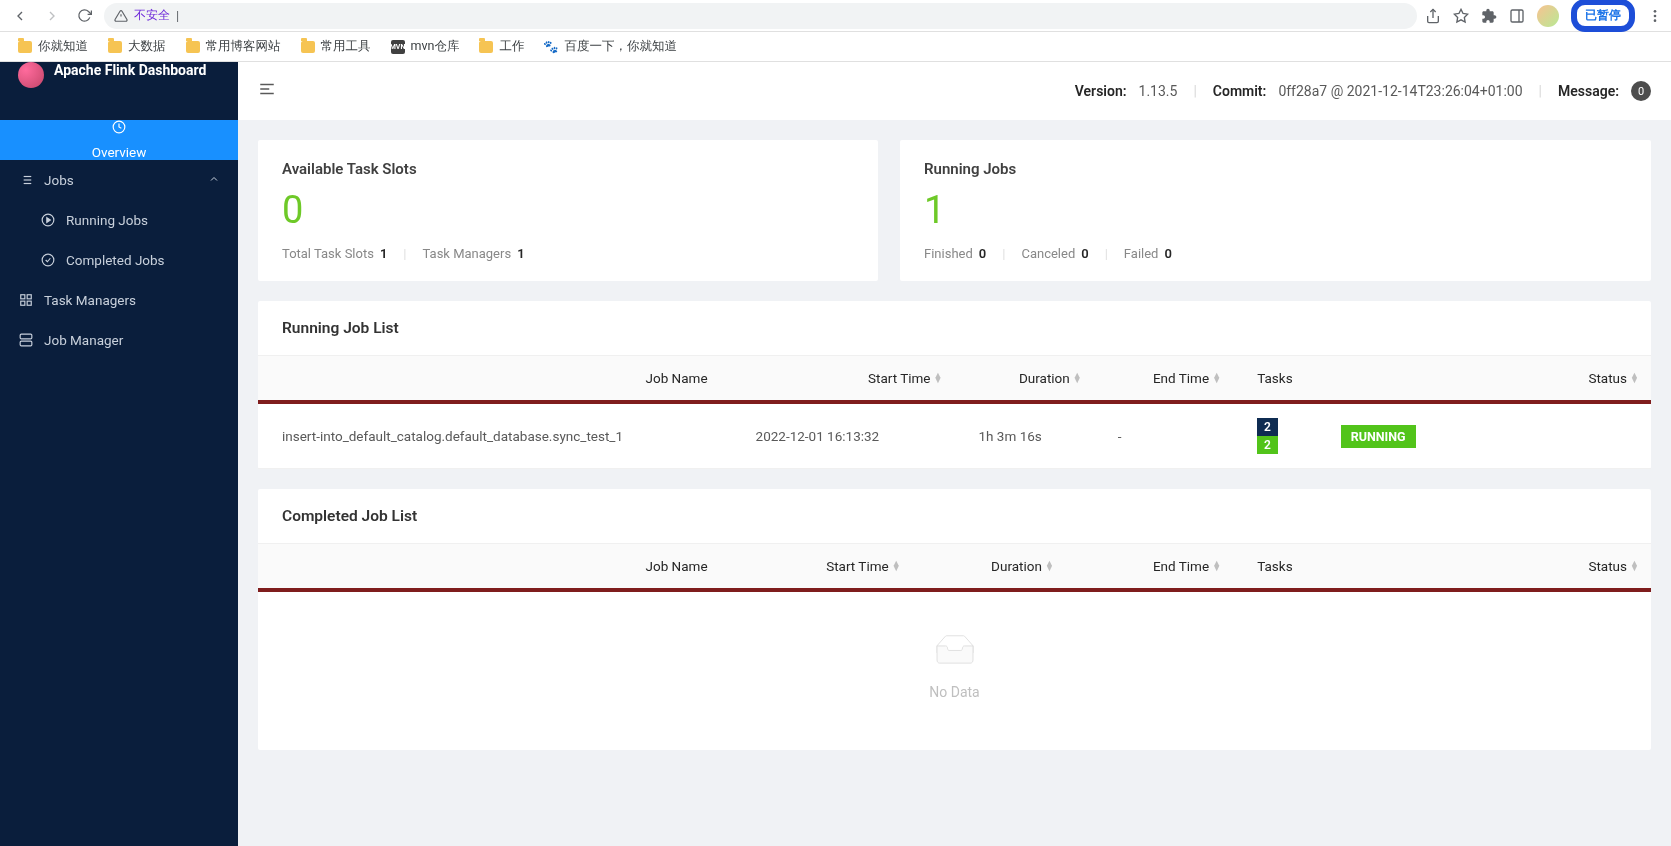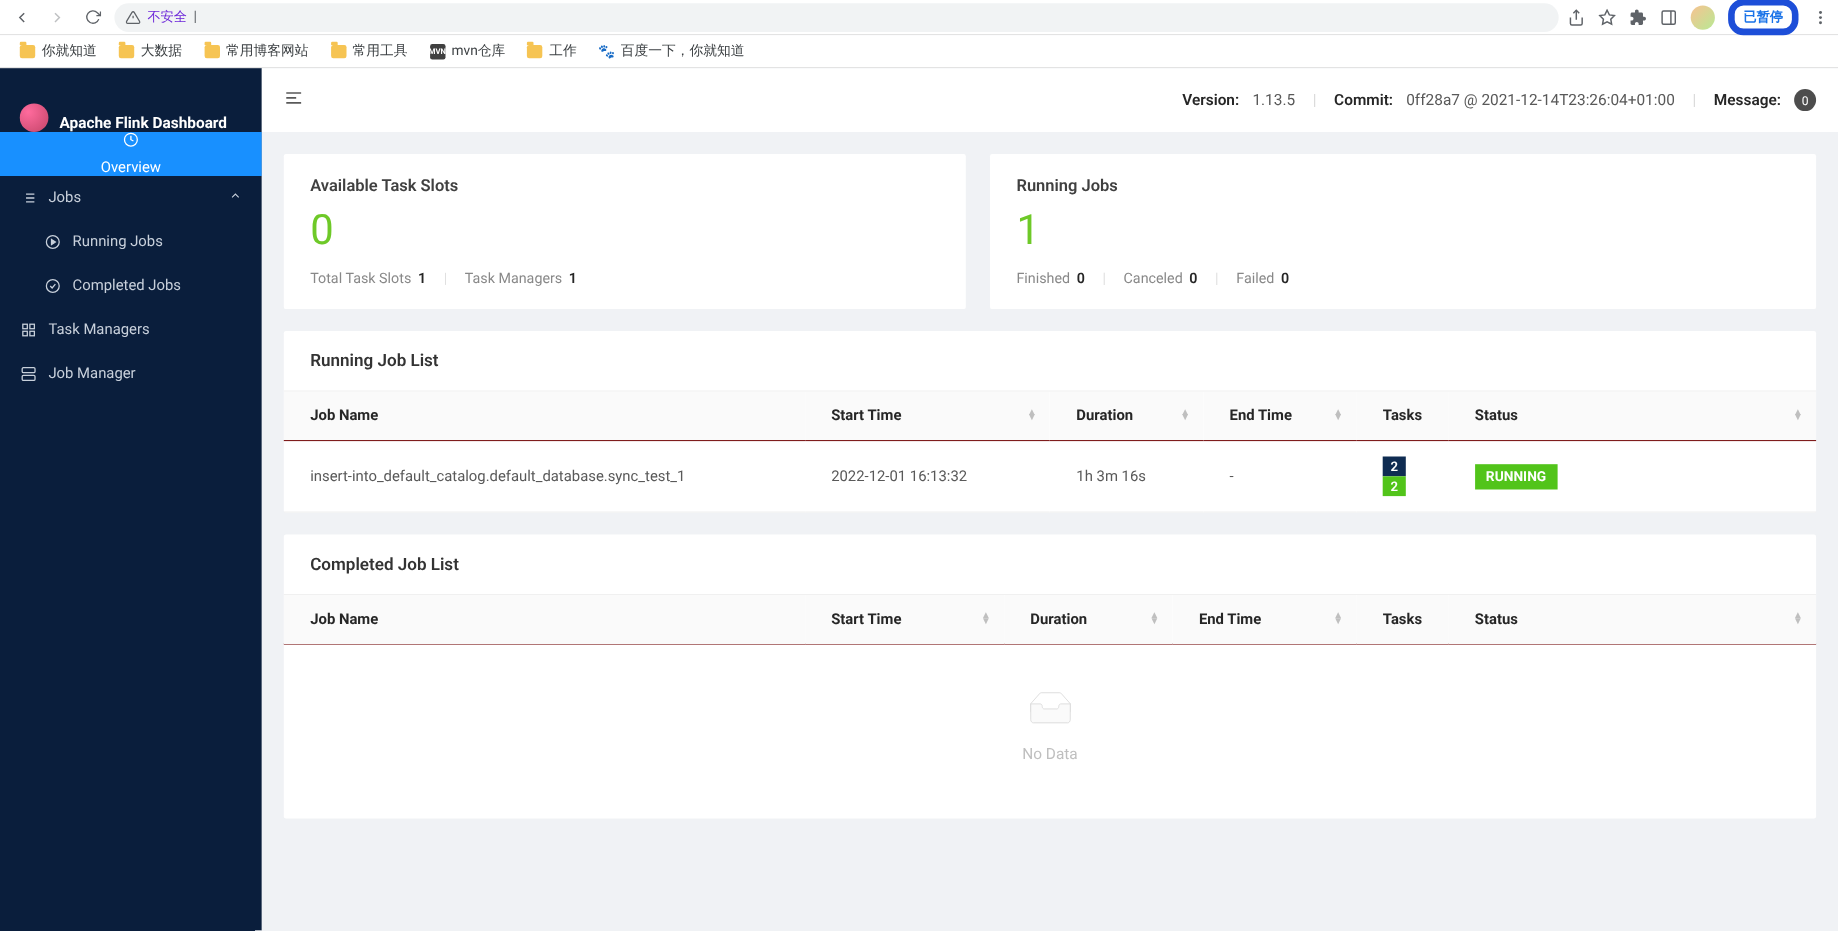--- a/index.html
+++ b/index.html
@@ -19,21 +19,21 @@
 .bookmarks-bar { height: 30px; background: #fff; display: flex; align-items: center; padding: 0 18px; gap: 20px; font-size: 12.5px; color: #3c4043; border-bottom: 1px solid #e0e0e0; }
 .bm-item { display: flex; align-items: center; gap: 6px; }
 .bm-folder { width: 14px; height: 12px; background: #f6c453; border-radius: 2px; position: relative; }
 .bm-folder::before { content: ''; position: absolute; top: -3px; left: 0; width: 6px; height: 3px; background: #f6c453; border-radius: 1px 1px 0 0; }
 .bm-mvn { width:14px; height:14px; background:#404040; color:#fff; font-size:7px; display:flex; align-items:center; justify-content:center; border-radius:2px; font-weight:bold; }
 .bm-baidu { width:14px; height:14px; display:flex; align-items:center; justify-content:center; color:#2932e1; }
 
 
 .app { display: flex; height: calc(846px - 62px); }
 .sidebar { width: 238px; background: #0a1e3c; color: #fff; display: flex; flex-direction: column; }
-.logo-row { height: 58px; display: flex; align-items: flex-end; padding: 0 18px; gap: 10px; }
+.logo-row { height: 58px; display: flex; align-items: flex-start; padding: 0 18px; gap: 10px; }
 .squirrel { width: 26px; height: 26px; border-radius: 50%; background: radial-gradient(circle at 30% 30%, #ff6b9d, #c44569); position:relative; }
 .logo-text { font-weight: 700; font-size: 14px; }
 .menu-item { height: 40px; display: flex; align-items: center; padding: 0 18px; gap: 10px; font-size: 13.5px; color: #c8d0db; cursor: pointer; }
 .menu-item.active { background: #1890ff; color: #fff; flex-direction: column; }
 .menu-item .chev { margin-left: auto; }
 .submenu .menu-item { padding-left: 40px; }
 .mi-icon { width: 16px; display: flex; justify-content: center; }
 
 
 .main { flex: 1; display: flex; flex-direction: column; background: #f0f2f5; overflow: hidden; }
@@ -52,21 +52,21 @@
 .card.running { flex: 1; }
 .card-title { font-size: 15px; font-weight: 600; color: #404040; margin-bottom: 10px; }
 .big-num { font-size: 38px; color: #6ec928; font-weight: 400; margin-bottom: 14px; }
 .sub-stats { display: flex; gap: 16px; font-size: 13px; color: #888; align-items: center; }
 .sub-stats .sv { color: #262626; font-weight: 600; margin-left: 6px; }
 .sub-div { color: #e0e0e0; }
 
 .section { background: #fff; border-radius: 2px; margin-top: 20px; }
 .section-title { padding: 18px 24px; font-size: 15.5px; font-weight: 600; color: #333; border-bottom: 1px solid #f0f0f0; }
 table { width: 100%; border-collapse: collapse; font-size: 13.5px; }
-th { text-align: left; padding: 14px 24px; color: #262626; font-weight: 700; border-bottom: 1px solid #7f1d1d; background: #fafafa; position: relative; }
+th { text-align: right; padding: 14px 24px; color: #262626; font-weight: 400; border-bottom: 4px solid #7f1d1d; background: #fafafa; position: relative; }
 td { padding: 14px 24px; color: #595959; border-bottom: 1px solid #f0f0f0; }
 .sort-arrows { position: absolute; right: 12px; top: 50%; transform: translateY(-50%); display: flex; flex-direction: column; line-height: 5px; font-size: 9px; color: #bfbfbf; }
 .task-badge { display: inline-block; padding: 2px 7px; color:#fff; font-size: 12px; font-weight: 600; }
 .tb-dark { background: #0f2c52; }
 .tb-green { background: #52c41a; }
 .status-running { background: #52c41a; color: #fff; padding: 4px 10px; font-size: 12.5px; font-weight: 700; display: inline-block; }
 
 .empty { text-align: center; padding: 40px 0 50px; color: #bfbfbf; font-size: 14px; }
 .inbox-icon { width: 50px; height: 38px; margin: 0 auto 14px; position: relative; }
 .inbox-icon svg { width: 100%; height: 100%; }

